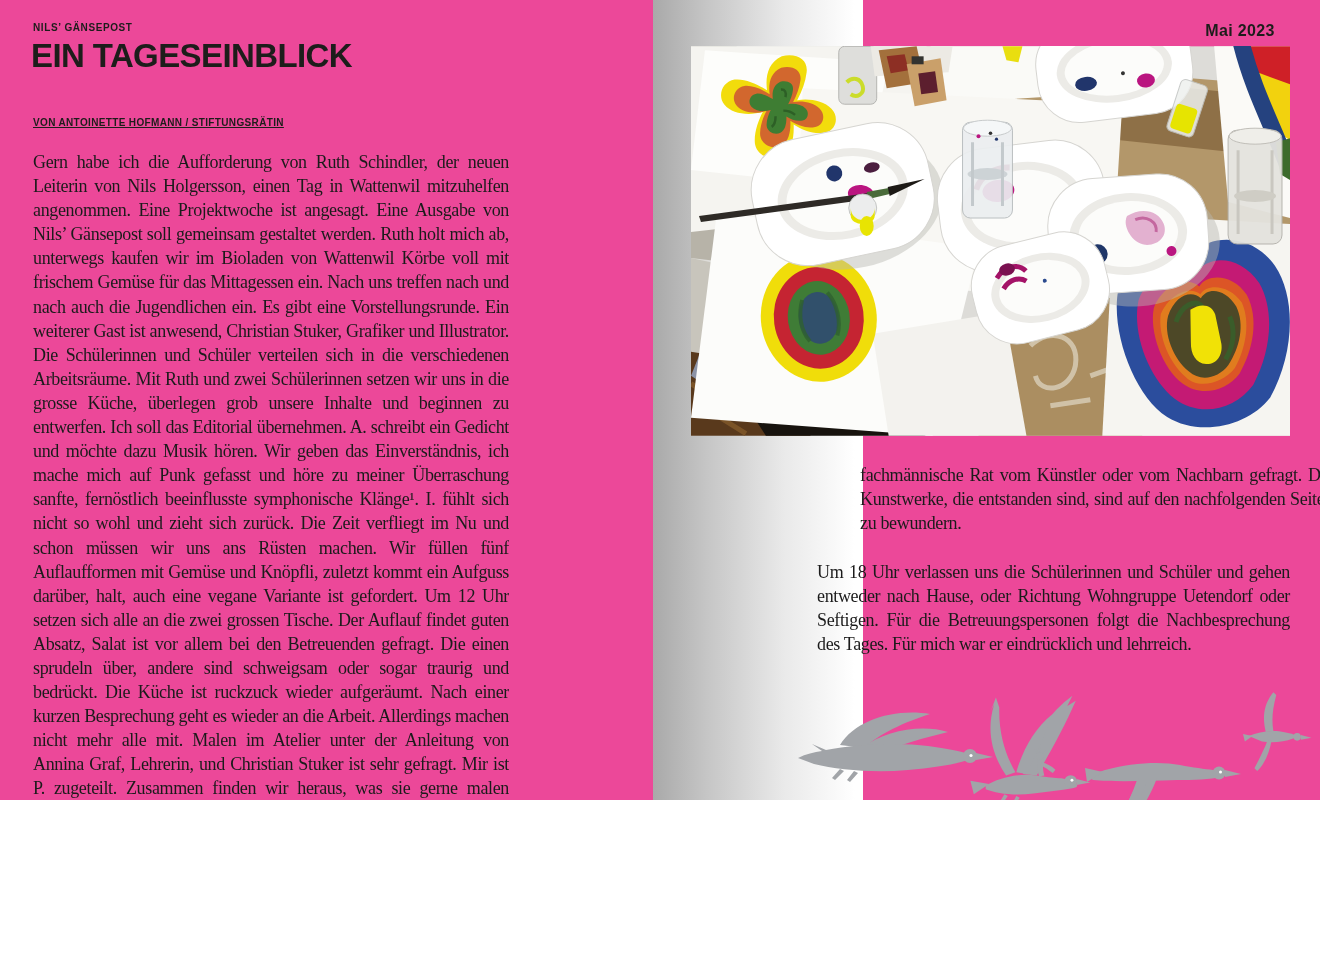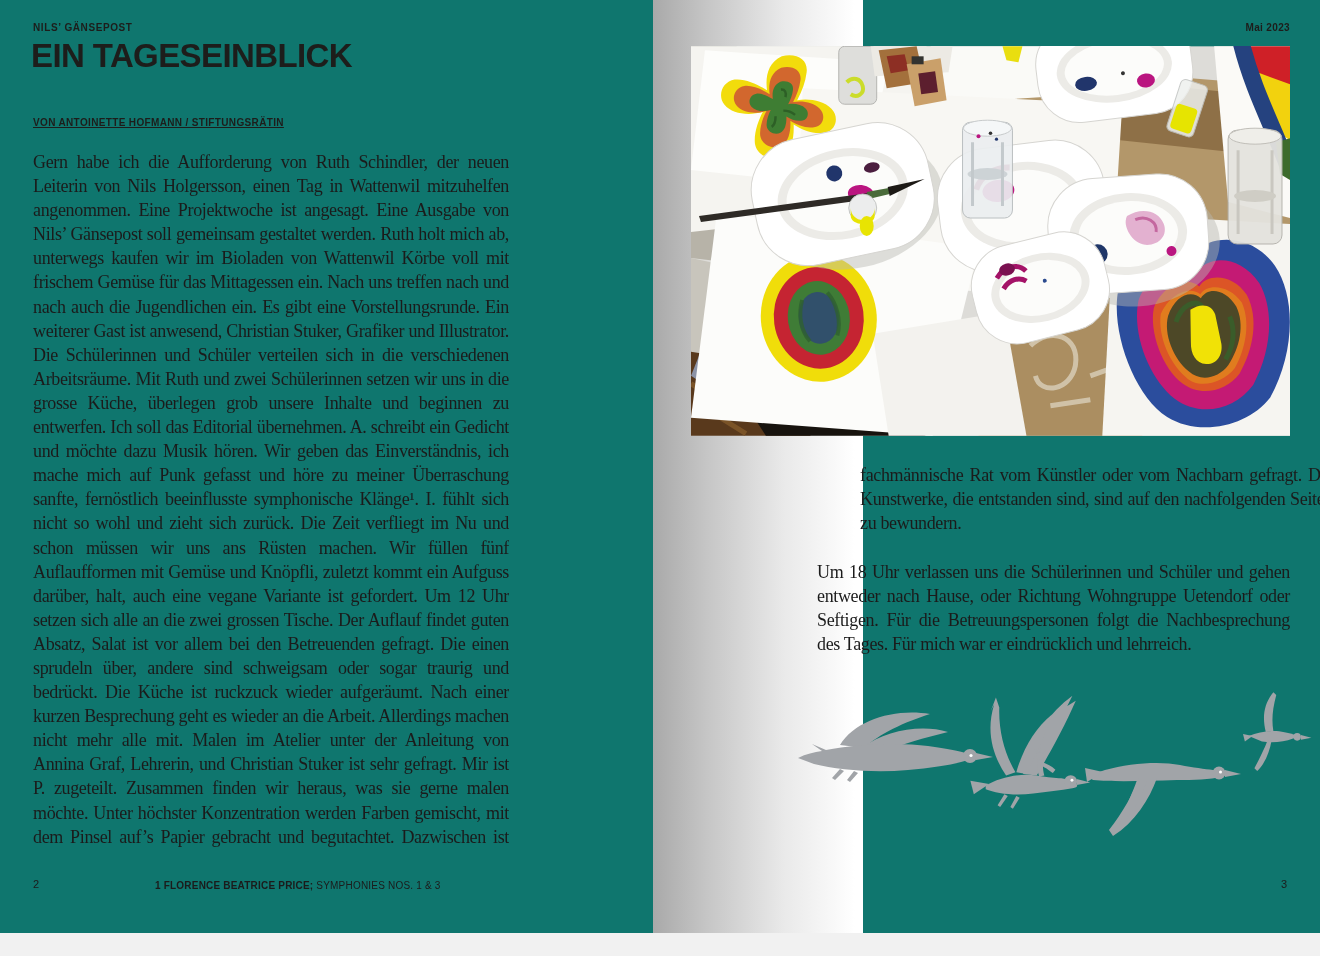--- a/index.html
+++ b/index.html
@@ -1,37 +1,37 @@
 <!DOCTYPE html>
 <html><head>
 <meta charset="utf-8">
 <style>
   html,body{margin:0;padding:0;background:#ffffff;}
-  .spread{position:relative;width:1320px;height:956px;background:#0f766e;overflow:hidden;
+  .spread{position:relative;width:1320px;height:800px;background:#ec4899;overflow:hidden;
           font-family:"Liberation Sans",sans-serif;color:#1b1b1b;}
   
   .kicker{position:absolute;left:33px;top:22px;font-size:10px;font-weight:bold;
           letter-spacing:.6px;color:#1d1d1b;}
   .title{position:absolute;left:31px;top:40px;font-size:33px;line-height:31px;
          font-weight:bold;letter-spacing:-.6px;color:#1d1d1b;white-space:nowrap;}
   .byline{position:absolute;left:33px;top:117px;font-size:10px;font-weight:bold;
           letter-spacing:.35px;color:#1d1d1b;text-decoration:underline;}
   .body-serif{font-family:"Liberation Serif","DejaVu Serif",serif;font-size:18px;
               line-height:24.1px;letter-spacing:-.35px;text-align:justify;color:#1b1b1b;}
   .body-left{position:absolute;left:33px;top:150px;width:476px;height:699px;overflow:hidden;}
   .folio{position:absolute;font-size:11px;color:#1b1b1b;}
   .folio-left{left:33px;top:878px;}
   .folio-right{left:1281px;top:878px;}
   .footnote{position:absolute;left:155px;top:880px;font-size:10px;letter-spacing:.2px;color:#1b1b1b;}
   .footnote .fn-b{font-weight:bold;}
   
   .gutter{position:absolute;left:653px;top:0;width:210px;height:933px;
           background:linear-gradient(90deg,#a9a9a9 0%,#c6c6c6 26%,#e9e9e9 62%,#ffffff 96%);}
-  .issue-date{position:absolute;left:1190px;top:22px;width:100px;text-align:right;
-              font-size:10px;font-weight:bold;letter-spacing:.35px;color:#1d1d1b;}
+  .issue-date{position:absolute;left:1190px;top:22px;width:100px;text-align:center;
+              font-size:16px;font-weight:bold;letter-spacing:.35px;color:#1d1d1b;}
   .photo{position:absolute;left:691px;top:46px;width:599px;height:390px;}
   .body-right-1{position:absolute;left:860px;top:463px;width:473px;}
   .body-right-2{position:absolute;left:817px;top:560px;width:473px;}
   .geese{position:absolute;left:795px;top:688px;width:520px;height:160px;}
   .bottom-strip{position:absolute;left:0;top:933px;width:1320px;height:27px;background:#f1f1f1;}
 </style>
 </head>
 <body>
 
 <div class="spread">

